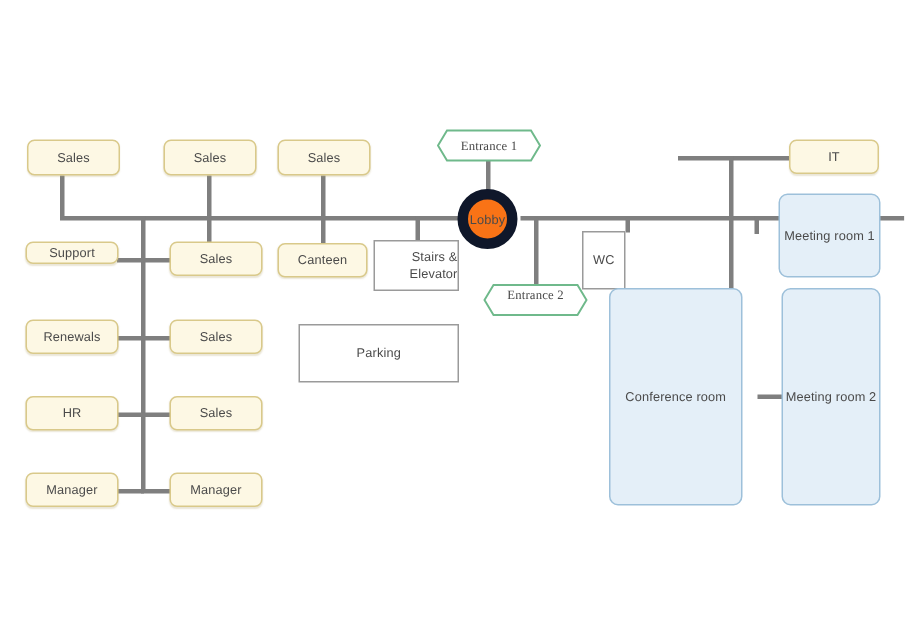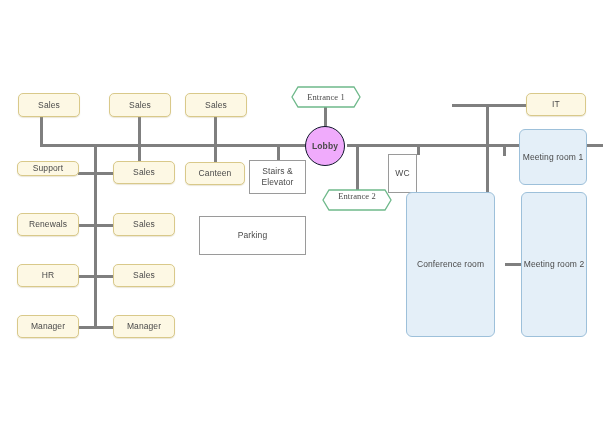--- a/index.html
+++ b/index.html
@@ -50,24 +50,23 @@
     background: #e4eff8;
     border: 1px solid #9dc0da;
     border-radius: 6px;
   }
   .node-pink {
     background: #ffffff;
     border: 1px solid #e09bb4;
     border-radius: 0;
   }
   .node-lobby {
-    background: #f0abfc;
-    border: 1px solid #0f172a;
+    background: #f97316;
+    border: 7px solid #0f172a;
     border-radius: 50%;
-    font-weight: bold;
   }
   .hexwrap {
     position: absolute;
     z-index: 5;
   }
   .hexwrap svg {
     position: absolute;
     left: 0;
     top: 0;
     display: block;
@@ -160,21 +159,21 @@
     <span>Sales</span>
   </div>
   <div class="node node-dept" style="left:113px; top:315px; width:62px; height:23px;">
     <span>Manager</span>
   </div>
 
   <div class="node node-dept" style="left:185px; top:162px; width:60px; height:23px;">
     <span>Canteen</span>
   </div>
 
-  <div class="node node-plain" style="left:249px; top:160px; width:57px; height:34px;">
+  <div class="node node-plain" style="left:249px; top:160px; width:57px; height:34px;text-align:right;">
     <span>Stairs &amp; Elevator</span>
   </div>
 
   <div class="node node-plain" style="left:199px; top:216px; width:107px; height:39px;">
     <span>Parking</span>
   </div>
 
   <div class="node node-lobby" style="left:305px; top:126px; width:40px; height:40px;">
     <span>Lobby</span>
   </div>

